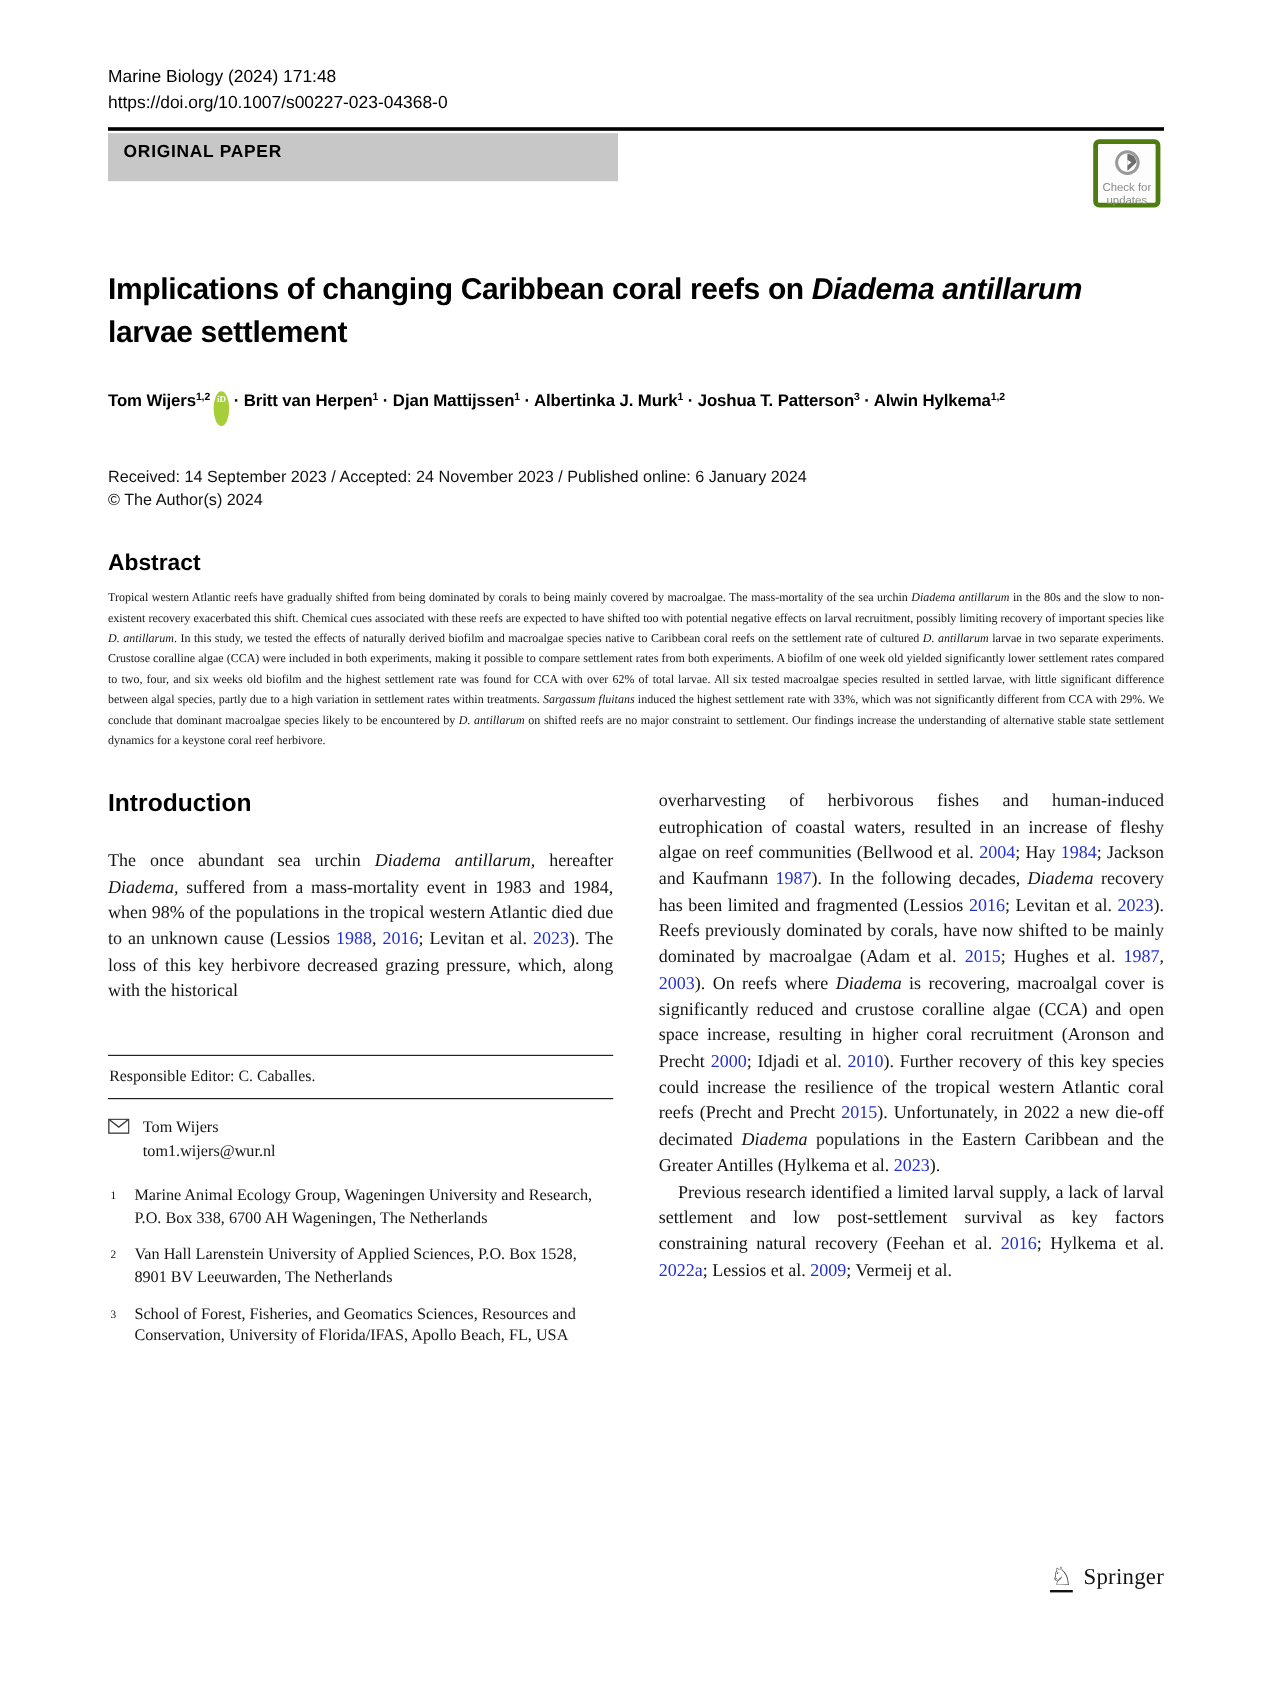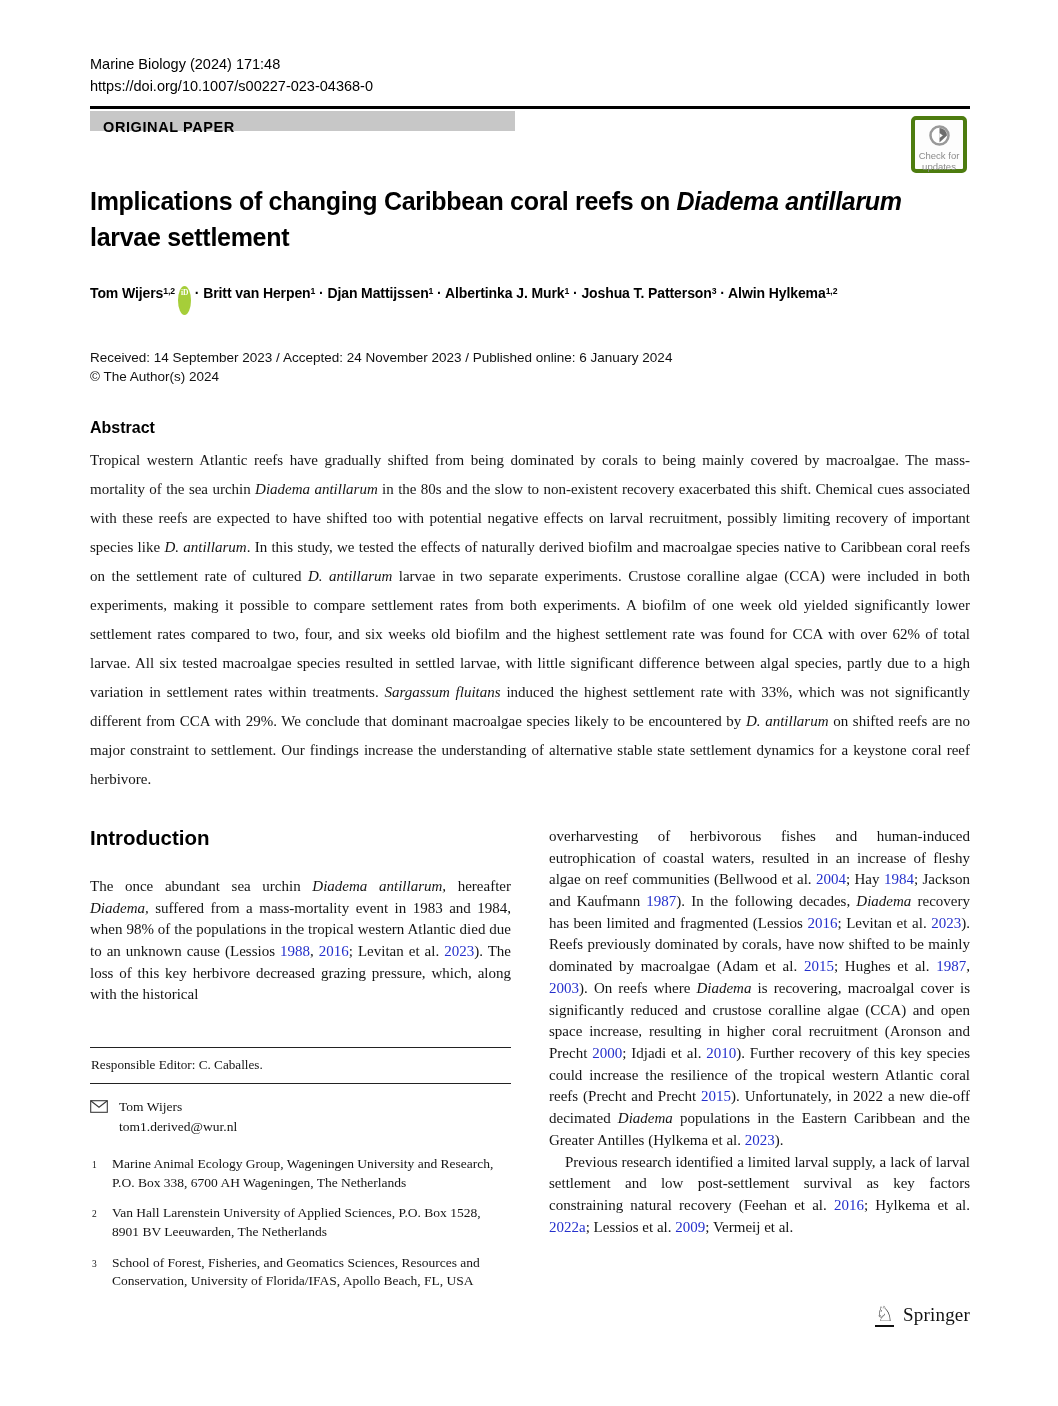--- a/index.html
+++ b/index.html
@@ -11,56 +11,56 @@
     font-family: "Liberation Serif", serif;
     color: #141414;
     overflow: hidden;
   }
   .content { padding: 0 88px 0 90px; }
 
   
   .head-meta { padding-top: 53px; font-family: "Liberation Sans", sans-serif; font-size: 14.5px; line-height: 22px; color: #000; }
   .top-rule { margin-top: 9px; height: 2.6px; background: #000; }
   .type-bar {
-    margin-top: 2px; width: 425px; height: 20px;
+    margin-top: 2px; width: 425px; height: 40px;
     background: #c7c7c7; color: #000;
     font-family: "Liberation Sans", sans-serif; font-weight: bold;
     font-size: 14.5px; letter-spacing: .6px; line-height: 33px;
     padding-left: 13px;
   }
 
   
   .crossmark {
     position: absolute; left: 911px; top: 116px;
     width: 56px; height: 57px;
     background: #fdfdfd; border: 4px solid #4d7c0f; border-radius: 5px;
     text-align: center; cursor: pointer;
   }
   .crossmark svg { margin-top: 4px; }
   .crossmark .cm-text { font-family: "Liberation Sans", sans-serif; font-size: 9.5px; line-height: 10.5px; color: #8b8b8b; }
 
   
   .title {
-    margin-top: 52px;
+    margin-top: 72px;
     font-family: "Liberation Sans", sans-serif; font-weight: bold;
     font-size: 25px; line-height: 36px; letter-spacing: -0.3px; color: #000;
     max-width: 885px;
   }
   .authors {
     margin-top: 30px;
     font-family: "Liberation Sans", sans-serif; font-weight: bold;
     font-size: 14px; letter-spacing: -0.1px; color: #000;
     white-space: nowrap;
   }
   .dates { margin-top: 33px; font-family: "Liberation Sans", sans-serif; font-size: 13.5px; line-height: 19px; color: #111; }
 
   
   .abstract { margin-top: 33px; }
-  .abstract h2 { font-family: "Liberation Sans", sans-serif; font-size: 16px; color: #000; }
-  .abstract p { margin-top: 9px; font-size: 15px; line-height: 29px; text-align: justify; }
+  .abstract h2 { font-family: "Liberation Sans", sans-serif; font-size: 19px; color: #000; }
+  .abstract p { margin-top: 9px; font-size: 10px; line-height: 17px; text-align: justify; }
   .keywords { margin-top: 13px; font-size: 15px; }
   .kw-label { font-family: "Liberation Sans", sans-serif; font-weight: bold; font-size: 14.5px; margin-right: 12px; }
   .kw-sep { margin: 0 6px; color: #333; }
 
   
   .columns { margin-top: 32px; display: flex; gap: 38px; }
   .col { width: 421px; }
   .col h2 { font-family: "Liberation Sans", sans-serif; font-size: 20.5px; color: #000; margin-bottom: 26px; }
   .col p { font-size: 15px; line-height: 21.7px; text-align: justify; }
   .col p.indent { text-indent: 16px; }
@@ -128,21 +128,21 @@
           <div class="editor-note">Responsible Editor: C. Caballes.</div>
           <hr class="fnrule">
 
           <div class="correspondence">
             <svg width="18" height="13" viewBox="0 0 18 13">
               <rect x="0.7" y="0.7" width="16.6" height="11.6" fill="none" stroke="#3a3a3a" stroke-width="1.1"></rect>
               <path d="M0.7,0.7 L9,7.2 L17.3,0.7" fill="none" stroke="#3a3a3a" stroke-width="1.1"></path>
             </svg>
             <div>
               <div>Tom Wijers</div>
-              <div>tom1.derived@wur.nl</div>
+              <div>tom1.wijers@wur.nl</div>
             </div>
           </div>
 
           <div class="affiliations">
             <div class="affil">
               <span class="num">1</span>
               <span class="txt">Marine Animal Ecology Group, Wageningen University and Research, P.O. Box 338, 6700 AH Wageningen, The Netherlands</span>
             </div>
             <div class="affil">
               <span class="num">2</span>

